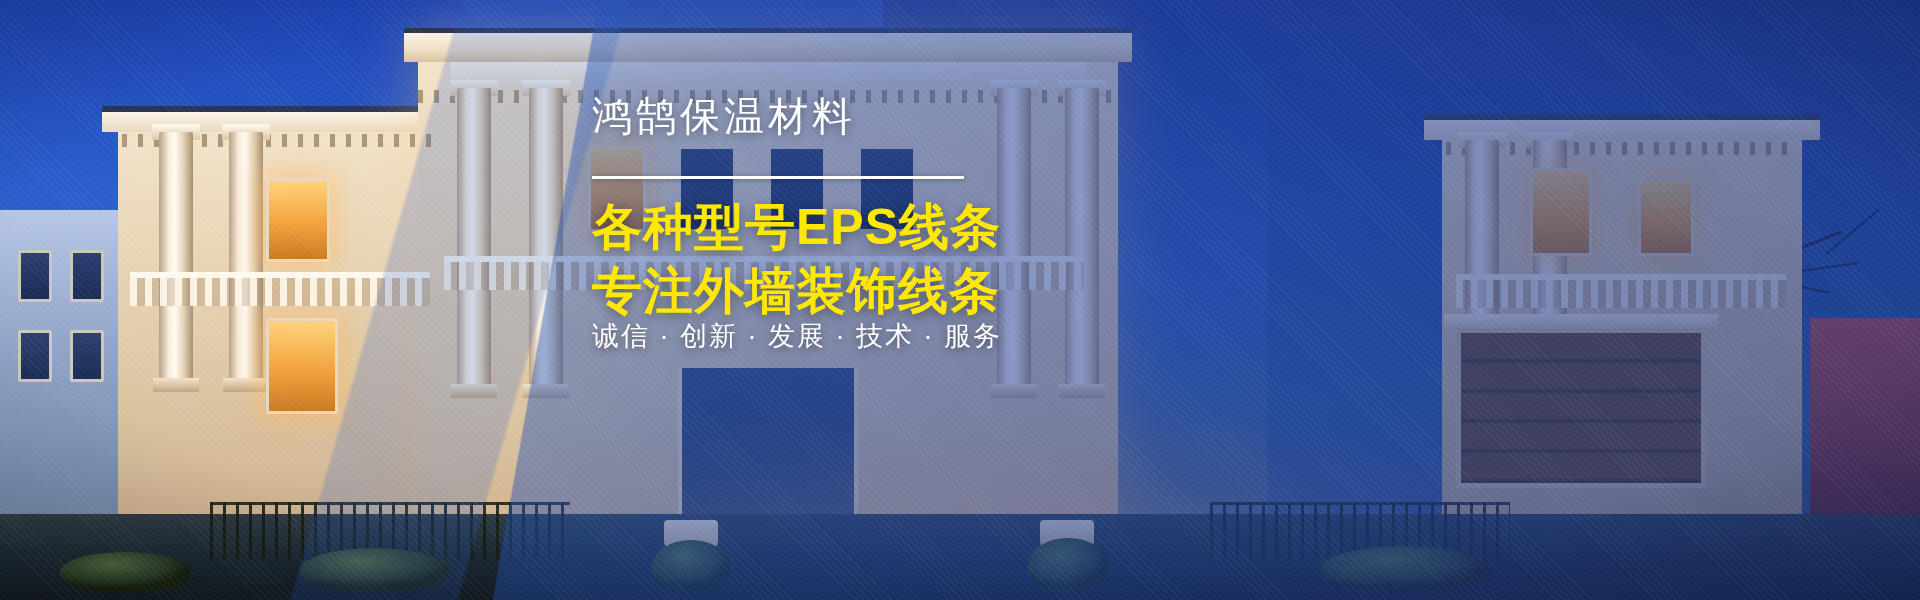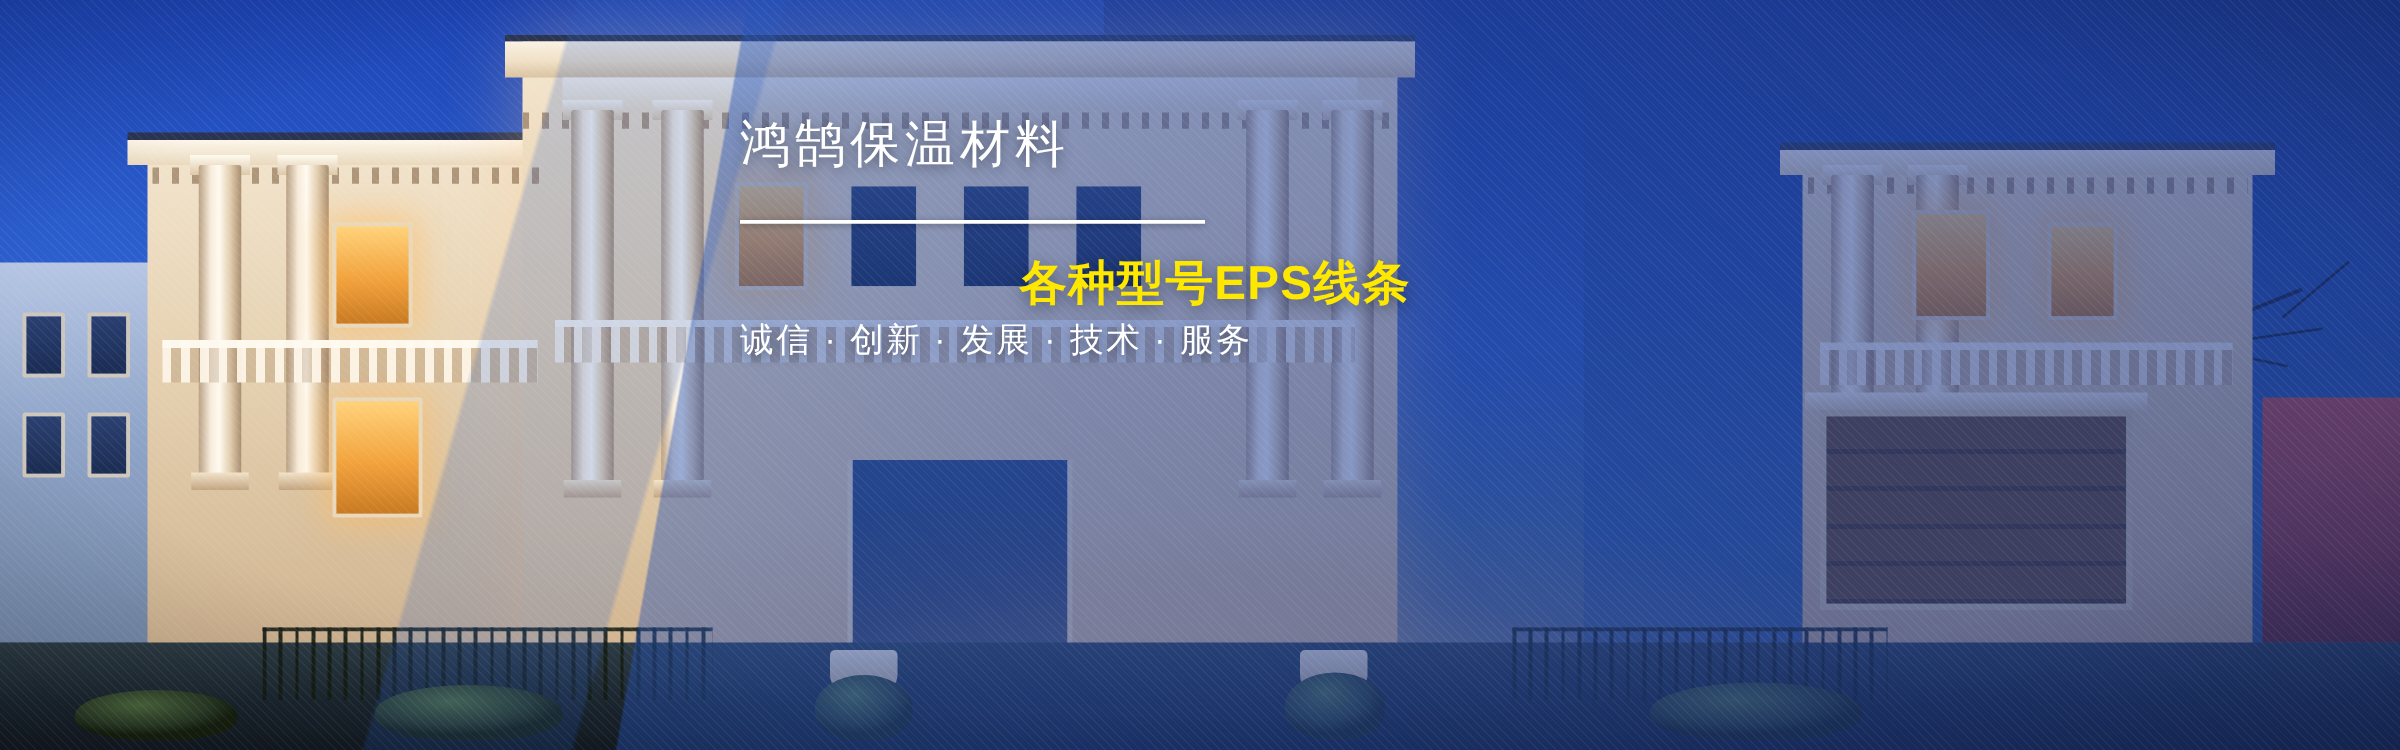--- a/index.html
+++ b/index.html
@@ -252,28 +252,27 @@
   }
   .rule {
     margin-top: 40px;
     width: 372px;
     height: 3px;
     background: #ffffff;
     box-shadow: 0 1px 5px rgba(0,0,0,.35);
   }
   .headline {
     margin-top: 16px;
-    font-size: 38px;
+    font-size: 50px;
     line-height: 64px;
     font-weight: 700;
     color: #FFE800;
     letter-spacing: 1px;
     white-space: nowrap;
     text-shadow: 0 3px 12px rgba(0,0,0,.40);
-    text-align: center;
   }
   .tagline {
     font-size: 27px;
     line-height: 1;
     color: #ffffff;
     letter-spacing: 2px;
     white-space: nowrap;
     text-shadow: 0 2px 9px rgba(0,0,0,.45);
   }
 </style>
@@ -380,17 +379,18 @@
   <div class="hatch"></div>
   <div class="vignette"></div>
 
   <div class="copy">
     <div class="brand">鸿鹄保温材料</div>
 
     <div class="rule"></div>
 
     <div class="headline">各种型号EPS线条</div>
 
+    <div class="headline" style="margin-top:0;">专注外墙装饰线条</div>
 
     <div class="tagline">诚信 · 创新 · 发展 · 技术 · 服务</div>
   </div>
 
 </div>
 
 </body></html>

